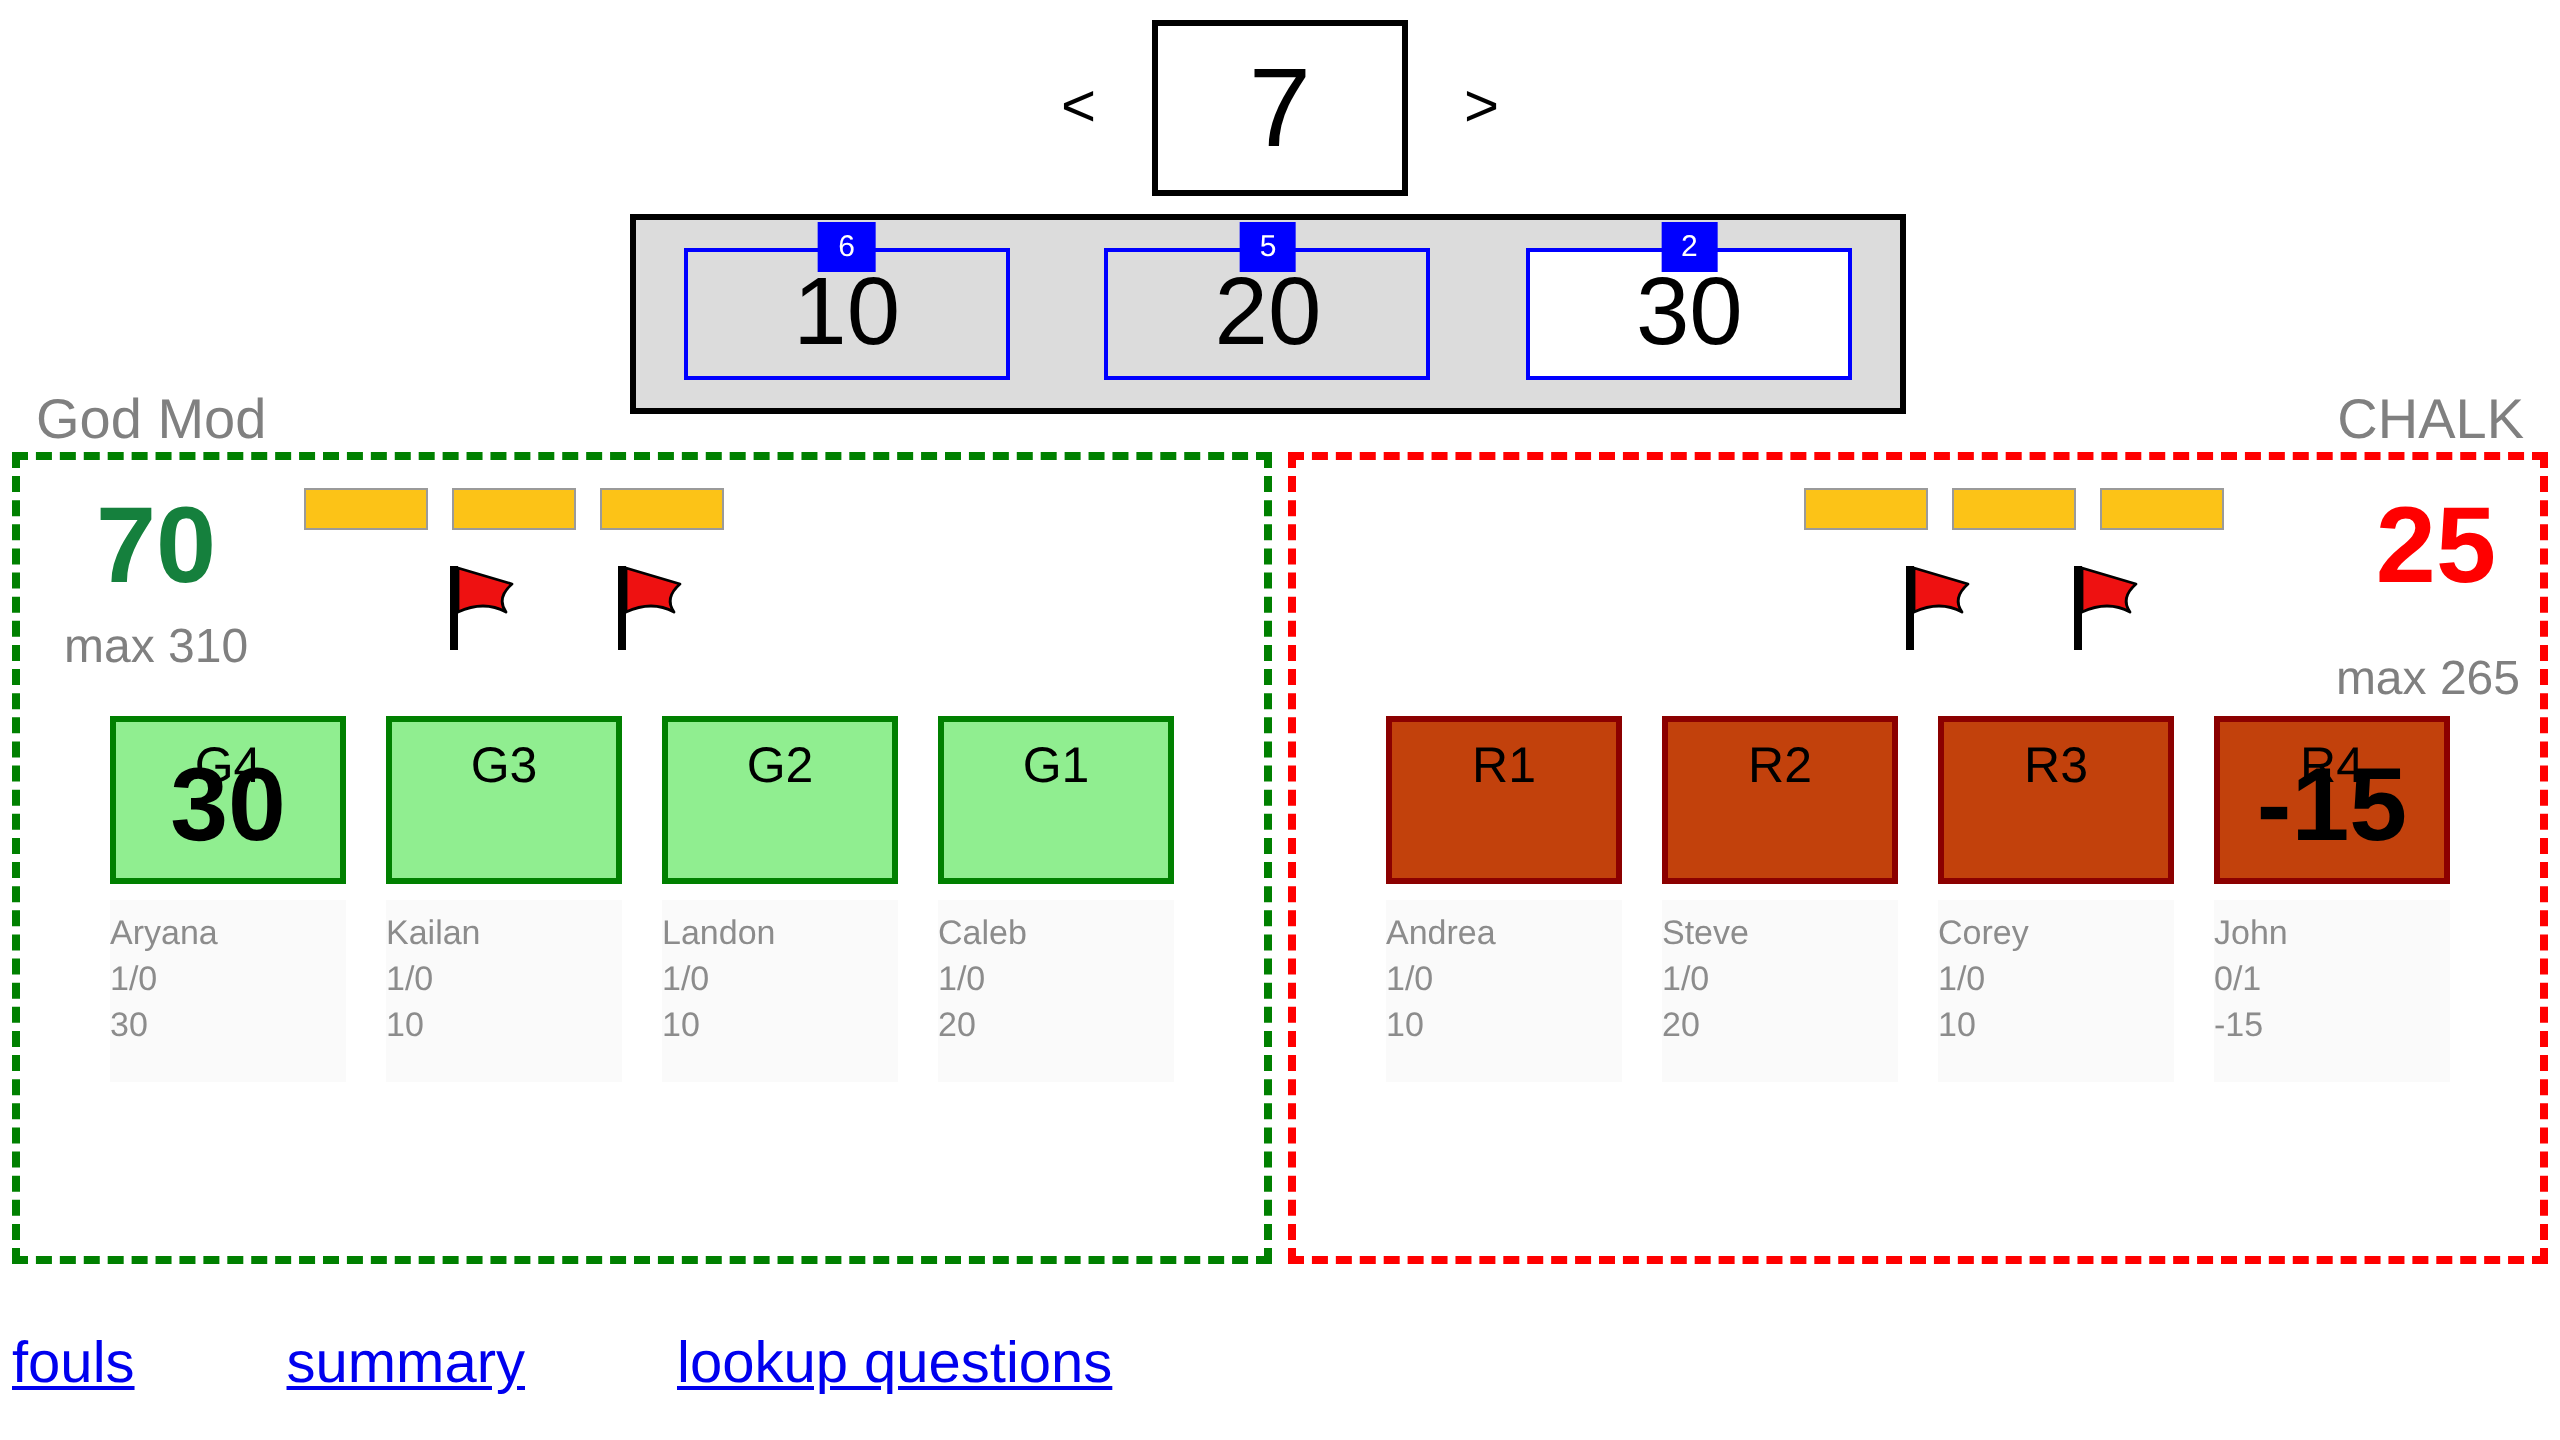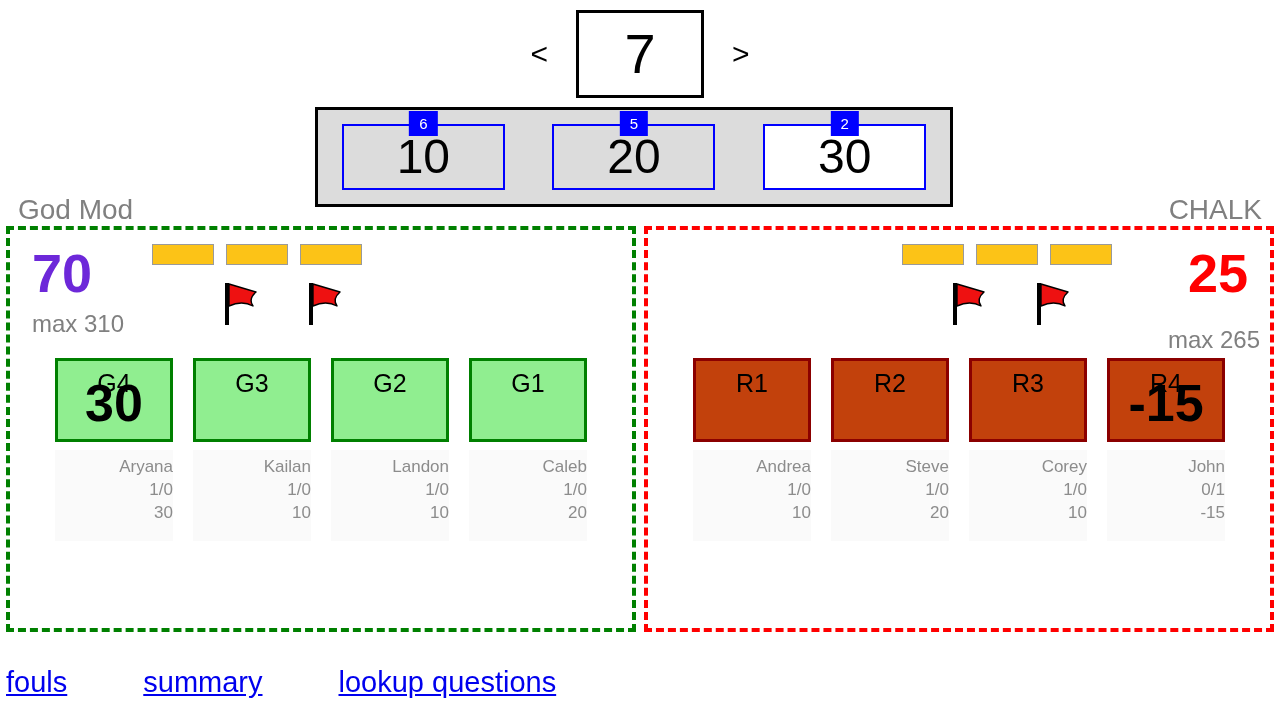--- a/index.html
+++ b/index.html
@@ -127,21 +127,21 @@
     border: 4px dashed #ff0000;
   }
 
   .bigscore {
     position: absolute;
     top: 16px;
     font-size: 54px;
     font-weight: bold;
     line-height: 1;
   }
-  .bigscore.green { left: 22px; color: #6d28d9; }
+  .bigscore.green { left: 38px; color: #15803d; }
   .bigscore.red   { right: 22px; color: #ff0000; }
 
   .maxscore {
     position: absolute;
     top: 82px;
     font-size: 24px;
     color: #808080;
     line-height: 1;
   }
   .maxscore.green { left: 22px; }
@@ -216,21 +216,21 @@
     font-size: 52px;
     font-weight: bold;
     color: #000;
     line-height: 1;
     pointer-events: none;
   }
   .pinfo {
     margin-top: 8px;
     background: #fafafa;
     padding: 6px 0 16px 0;
-    text-align: right;
+    text-align: left;
     font-size: 17px;
     color: #8c8c8c;
     line-height: 1.35;
     min-height: 72px;
     box-sizing: border-box;
   }
   .pinfo div { display: block; }
 
   
   .footer {

